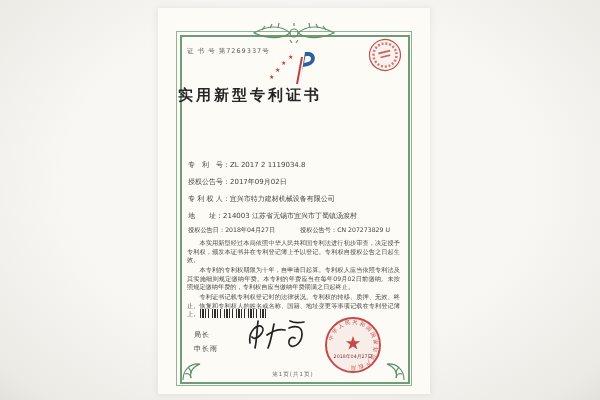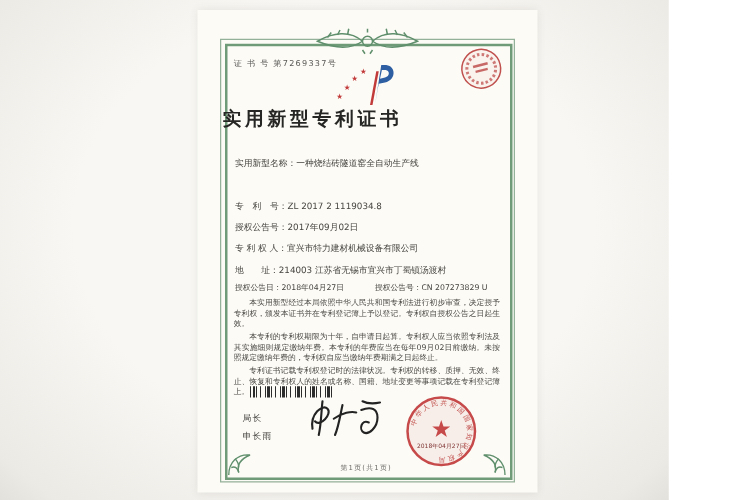--- a/index.html
+++ b/index.html
@@ -1,17 +1,17 @@
 <!DOCTYPE html>
 <html><head>
 <meta charset="utf-8">
 <style>
   html,body{margin:0;padding:0;}
   .photo{
-    position:relative;width:535px;height:400px;overflow:hidden;
+    position:relative;width:600px;height:400px;overflow:hidden;
     background:radial-gradient(ellipse at 50% 45%, #f8f7f3 55%, #eceae5 92%, #e3e1db 100%);
     font-family:"DejaVu Sans","Liberation Sans",sans-serif;
   }
   .paper{
     position:absolute;left:158px;top:8px;width:272px;height:386px;
     background:#fcfbf6;box-shadow:0 0 7px rgba(90,85,70,0.12);
   }
   .frame-outer{position:absolute;left:176px;top:31px;width:234px;height:353px;border:1px solid #93b098;}
   .frame-inner{position:absolute;left:180px;top:35px;width:226px;height:345px;border:2px solid #6f9b79;}
   .cert-no{position:absolute;left:187px;top:47px;font-size:6.5px;letter-spacing:1px;color:#5a5a58;}
@@ -74,23 +74,20 @@
 
   <svg class="agency-stamp" viewBox="0 0 36 36">
     <circle cx="18" cy="18" r="15.5" fill="rgba(198,80,77,0.05)" stroke="#c0504d" stroke-width="1.2"></circle>
     <circle cx="18" cy="18" r="11.5" fill="none" stroke="#c0504d" stroke-width="2.4" stroke-dasharray="2,1.8" opacity="0.75"></circle>
     <rect x="12" y="14" width="12" height="2" fill="#c0504d" opacity="0.85"></rect>
     <rect x="13" y="18.5" width="10" height="1.7" fill="#c0504d" opacity="0.85"></rect>
   </svg>
 
   <div class="title">实用新型专利证书</div>
 
-  <div class="frow" style="top:126px">
-    <span class="flabel">实用新型名称：</span><span>一种烧结砖隧道窑全自动生产线</span>
-  </div>
   <div class="frow" style="top:160px">
     <span class="flabel">专　利　号：</span><span>ZL 2017 2 1119034.8</span>
   </div>
   <div class="frow" style="top:177px">
     <span class="flabel">授权公告号：</span><span>2017年09月02日</span>
   </div>
   <div class="frow" style="top:194px">
     <span class="flabel">专 利 权 人：</span><span>宜兴市特力建材机械设备有限公司</span>
   </div>
   <div class="frow" style="top:211px">

